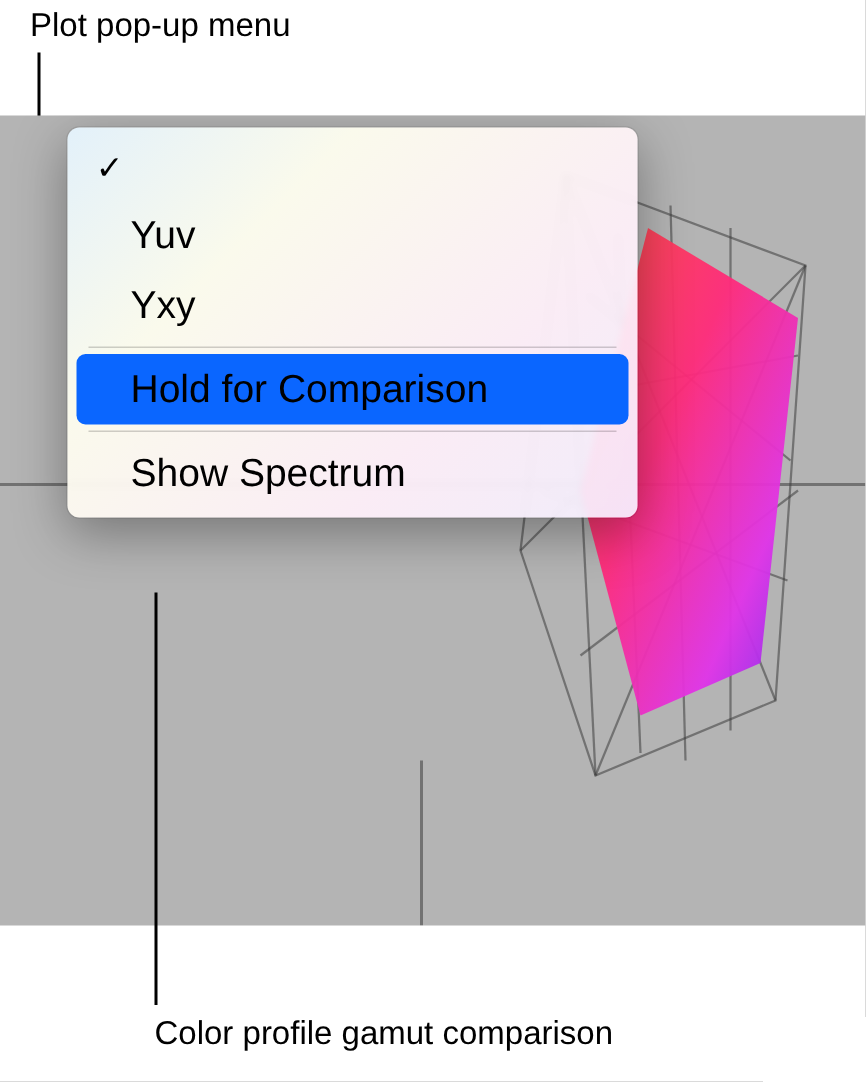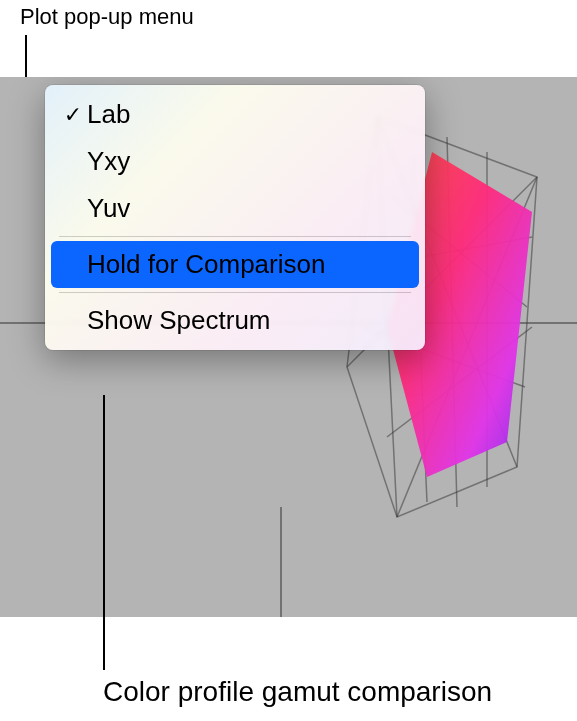--- a/index.html
+++ b/index.html
@@ -128,21 +128,21 @@
       left: 103px;
       top: 395px;
       width: 2px;
       height: 275px;
       background: #000;
     }
     .bottom-label {
       position: absolute;
       top: 676px;
       left: 103px;
-      font-size: 28px;
+      font-size: 22px;
       color: #000;
       font-weight: 400;
     }
   </style>
 </head>
 <body>
 
 <div class="top-label">Plot pop-up menu</div>
 <div class="arrow-line"></div>
 <div class="arrow-head"></div>
@@ -174,29 +174,28 @@
         <line x1="150" y1="45" x2="150" y2="380"></line>
         <line x1="75" y1="50" x2="90" y2="395"></line>
       </g>
       <polygon points="95,45 195,105 170,335 90,370 50,220" fill="url(#grad)" opacity="0.95"></polygon>
     </svg>
   </div>
 
   <div class="popup-menu">
     <div class="menu-item">
       <span class="menu-check">✓</span>
-      <span class="menu-label">Lab</span>
+    </div>
+    <div class="menu-item">
+      <span class="menu-check"></span>
+      <span class="menu-label">Yuv</span>
     </div>
     <div class="menu-item">
       <span class="menu-check"></span>
       <span class="menu-label">Yxy</span>
-    </div>
-    <div class="menu-item">
-      <span class="menu-check"></span>
-      <span class="menu-label">Yuv</span>
     </div>
     <div class="menu-separator"></div>
     <div class="menu-item highlighted">
       <span class="menu-check"></span>
       <span class="menu-label">Hold for Comparison</span>
     </div>
     <div class="menu-separator"></div>
     <div class="menu-item">
       <span class="menu-check"></span>
       <span class="menu-label">Show Spectrum</span>

